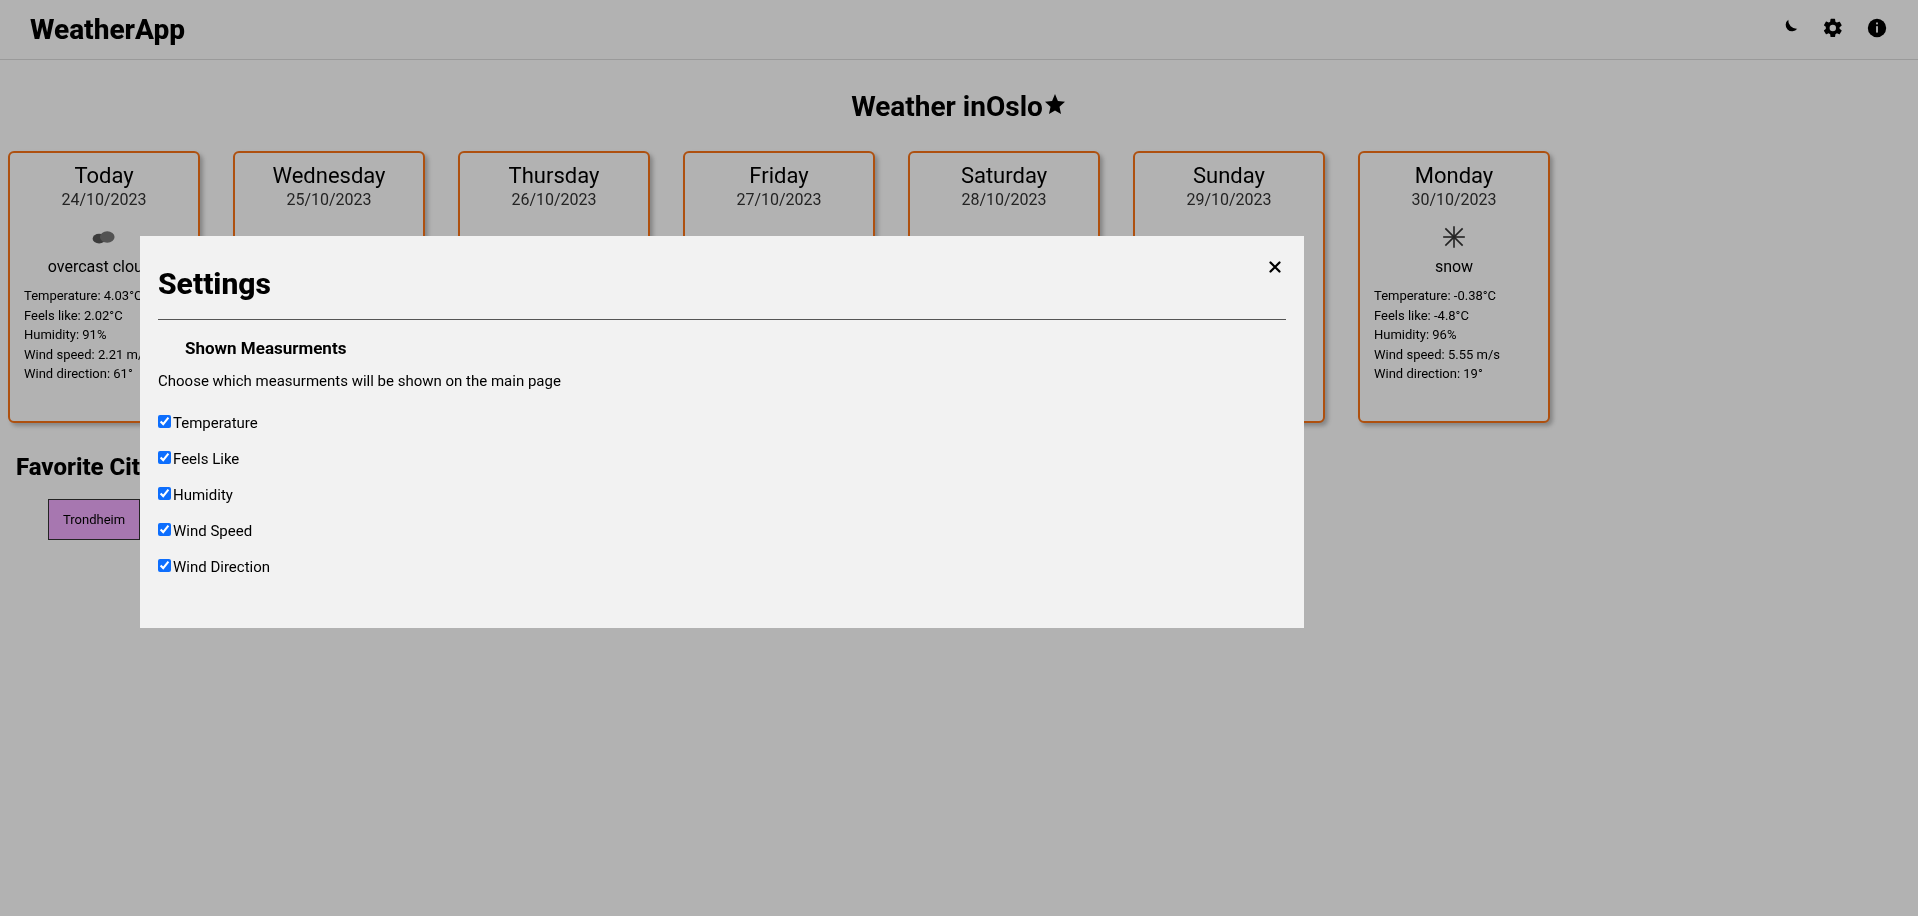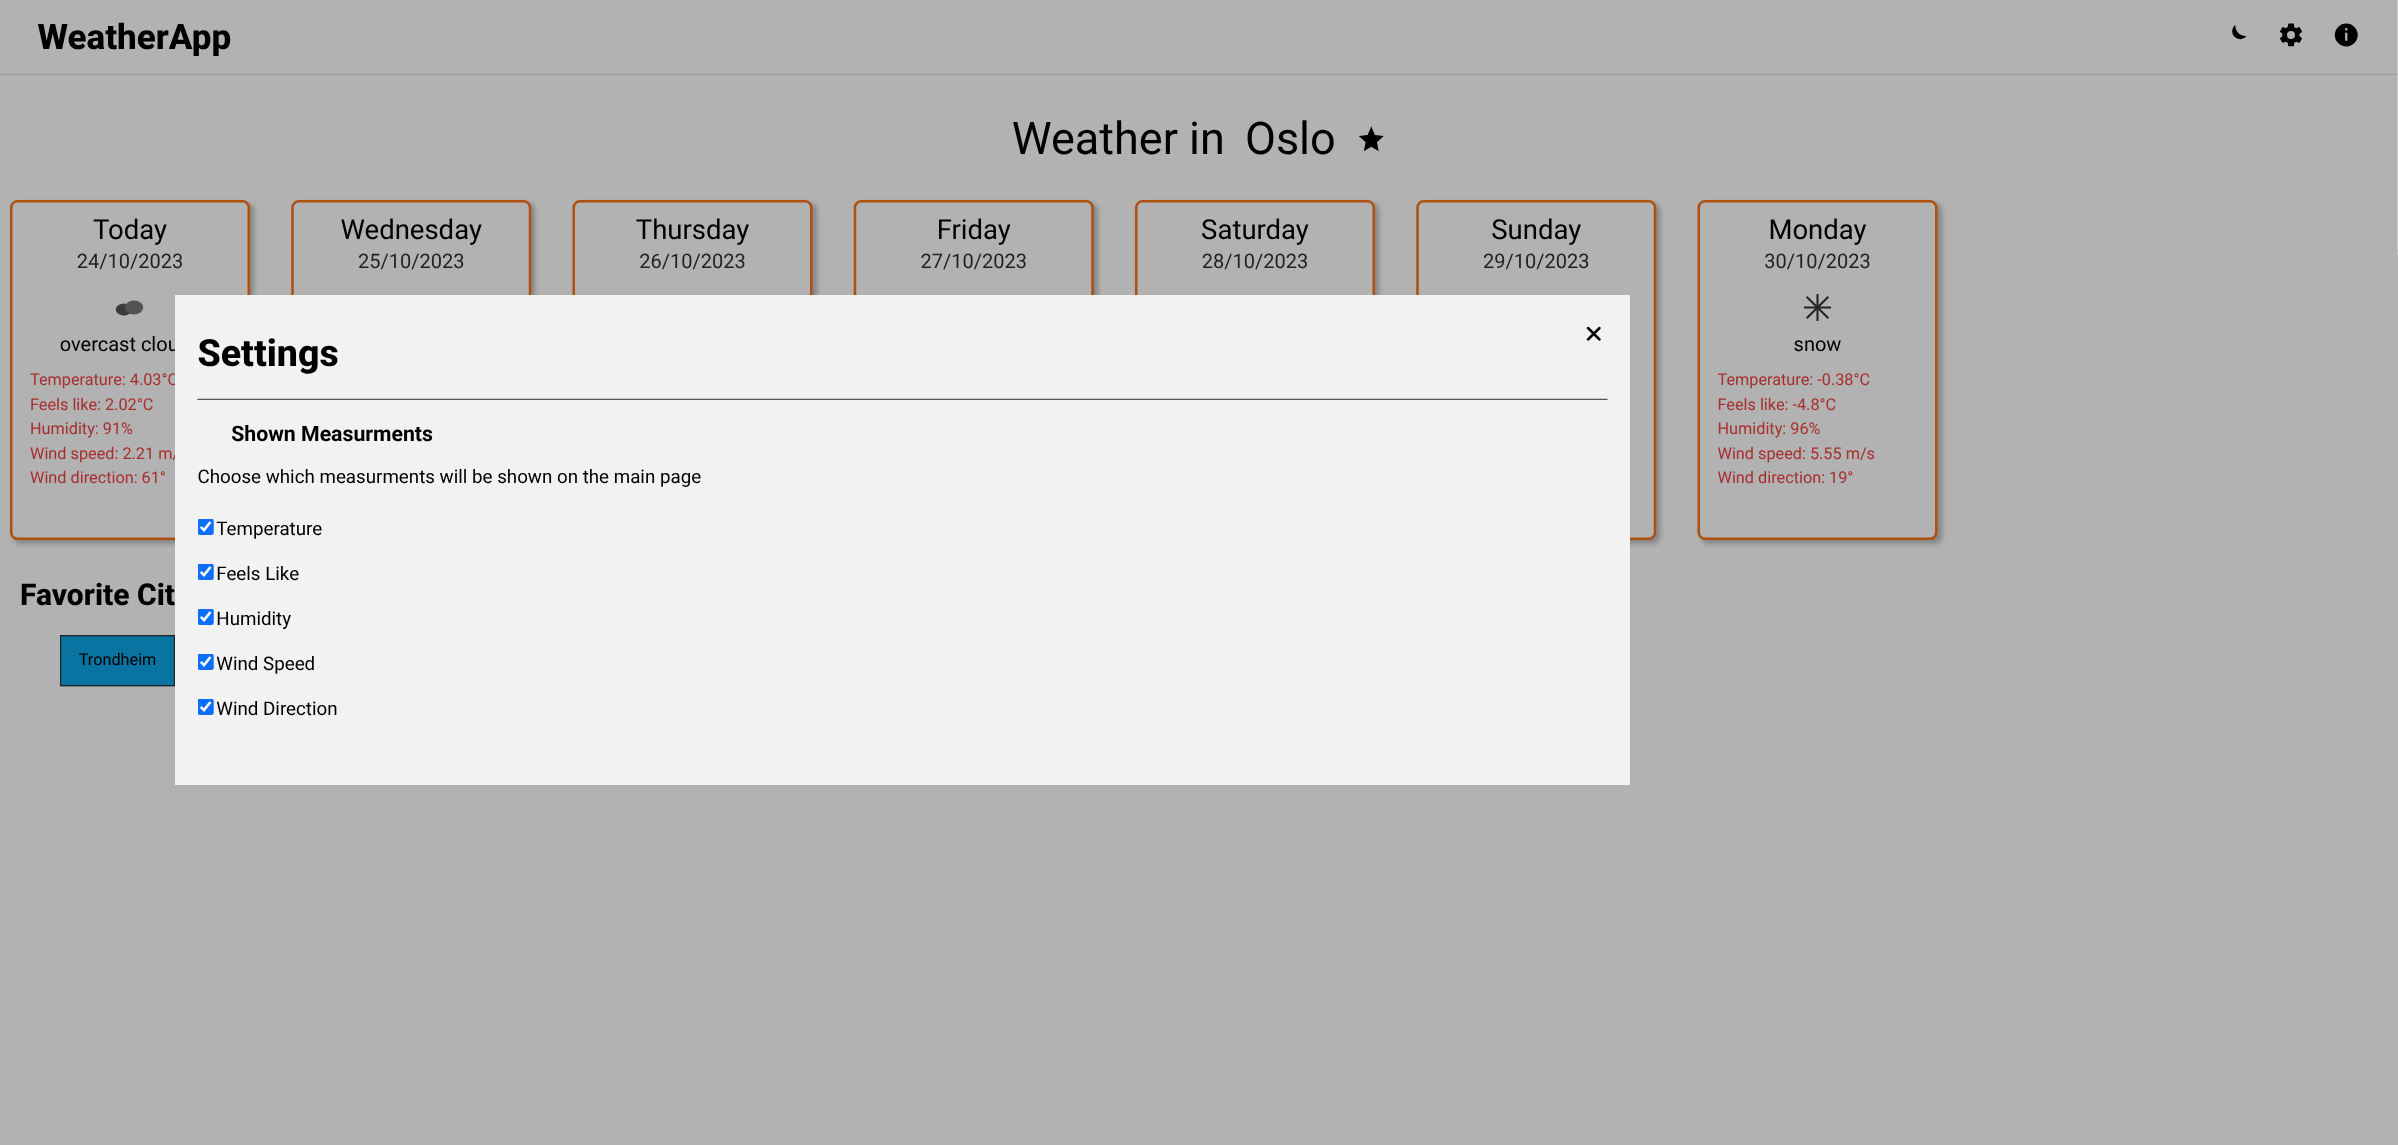--- a/index.html
+++ b/index.html
@@ -45,27 +45,27 @@
     }
     .spacer-right { flex: 1; }
     .header-icons { display: flex; gap: 22px; align-items: center; }
     .header-icons svg { width: 22px; height: 22px; fill: #000; cursor: pointer; }
 
     .main {
       padding: 30px 8px 0;
     }
     .page-title {
       text-align: center;
-      font-size: 36px;
-      font-weight: 400;
+      font-size: 28px;
+      font-weight: 700;
       margin-bottom: 28px;
       display: flex;
       justify-content: center;
       align-items: center;
-      gap: 16px;
+      gap: 0;
     }
     .page-title svg { width: 24px; height: 24px; fill: #000; }
 
     .cards {
       display: flex;
       gap: 33px;
       justify-content: flex-start;
       padding: 0 0;
     }
     .card {
@@ -75,31 +75,31 @@
       border-radius: 6px;
       padding: 10px 0 10px;
       box-shadow: 3px 3px 4px rgba(0,0,0,0.25);
       text-align: center;
       background: #fff;
     }
     .card .day-name { font-size: 22px; font-weight: 400; }
     .card .day-date { font-size: 16px; color: #333; margin-top: 2px; }
     .card .weather-icon { margin: 14px auto 6px; height: 28px; display:flex; justify-content:center; align-items:center;}
     .card .weather-desc { font-size: 16px; margin-bottom: 10px; }
-    .card .metrics { font-size: 13px; text-align: left; padding: 0 14px; line-height: 1.5; color:#ef4444;}
+    .card .metrics { font-size: 13px; text-align: left; padding: 0 14px; line-height: 1.5; color:#000000;}
     .card svg.wi { width: 26px; height: 26px; }
 
     .fav-title { font-size: 24px; font-weight: 800; margin: 30px 0 18px 8px; }
     .fav-list { display: flex; gap: 18px; padding-left: 40px; }
     .fav-city {
       border: 1px solid #333;
       padding: 12px 14px;
       font-size: 13px;
       cursor: pointer;
-      background:#0ea5e9;
+      background:#f0abfc;
     }
 
     
     .overlay {
       position: absolute; inset: 0;
       background: rgba(0,0,0,0.3);
     }
     .modal {
       position: absolute;
       top: 236px;

